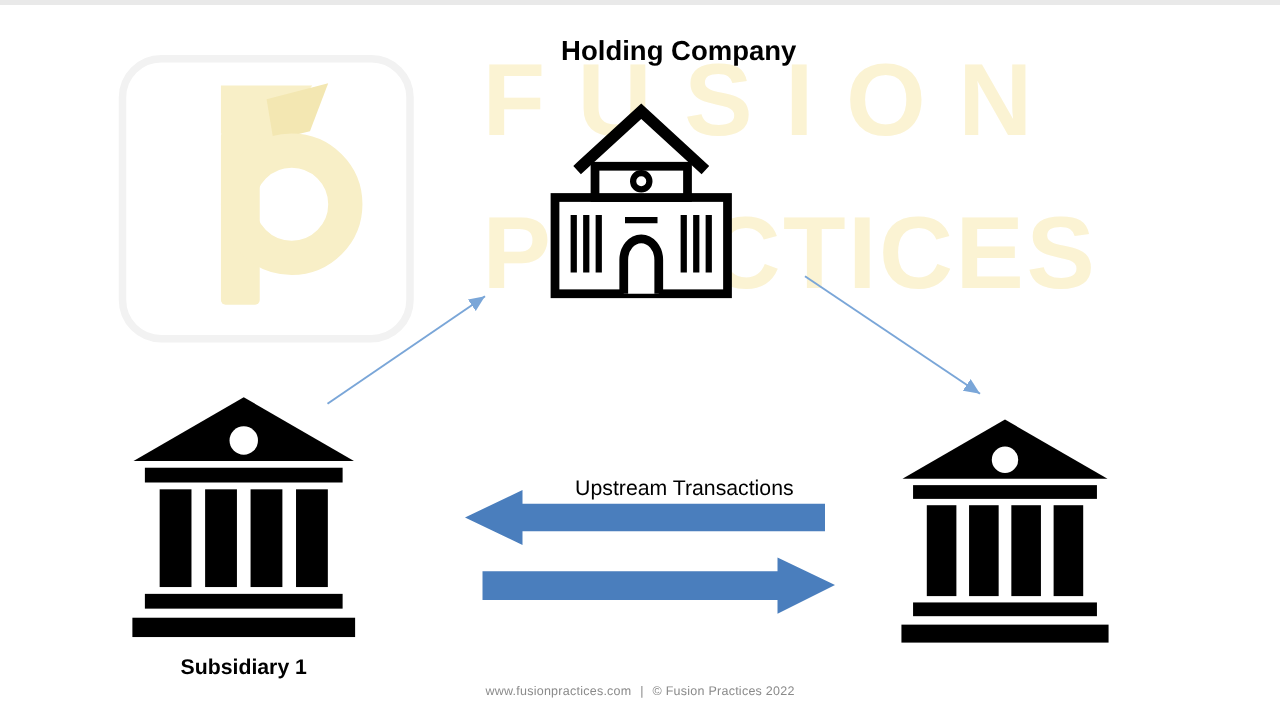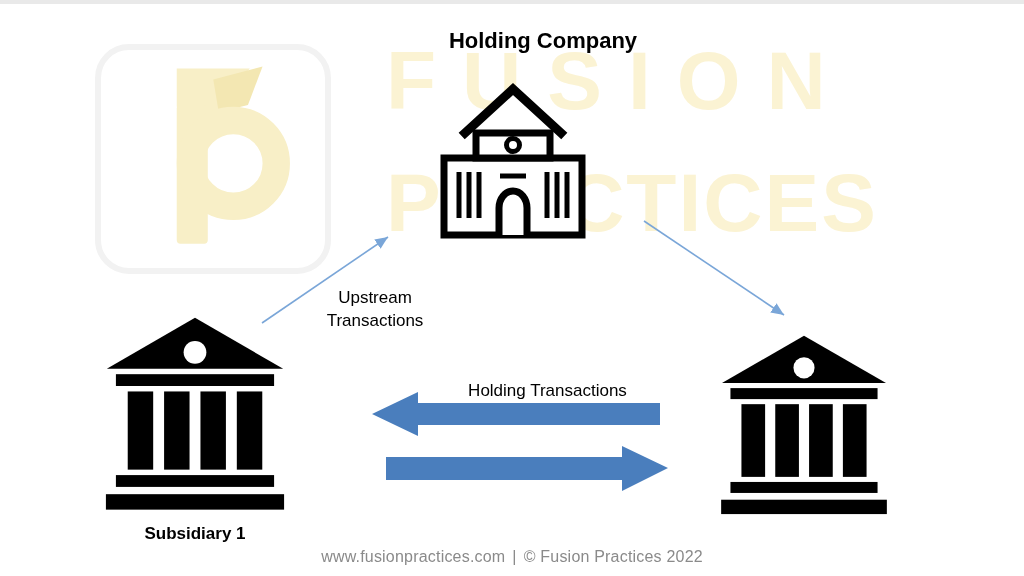--- a/index.html
+++ b/index.html
@@ -40,21 +40,21 @@
   .sub1-icon{position:absolute;left:104px;top:312px;width:182px;height:200px;z-index:2;}
   .sub2-icon{position:absolute;left:712px;top:330px;width:184px;height:186px;z-index:2;}
   .sub-label{
     position:absolute;z-index:2;text-align:center;font-size:17px;font-weight:bold;
   }
   .sub1-label{left:104px;top:520px;width:182px;text-align:center;}
   .sub2-label{left:712px;top:522px;width:184px;}
   
   .footer{
     position:absolute;left:0;right:0;top:544px;z-index:2;text-align:center;
-    font-size:16px;color:var(--footer-gray,#8a8a8a);letter-spacing:.2px;
+    font-size:10px;color:var(--footer-gray,#8a8a8a);letter-spacing:.2px;
   }
   .footer .sep{margin:0 7px;}
 </style>
 </head>
 <body>
 
 <div class="canvas">
 
   <div class="wm">
     <div class="wm-logo">
@@ -78,22 +78,21 @@
 
     <line class="thin-line" x1="262" y1="319" x2="388" y2="233" marker-end="url(#ah)"></line>
 
     <line class="thin-line" x1="644" y1="217" x2="784" y2="311" marker-end="url(#ah)"></line>
 
     <polygon class="block-arrow" points="372,410 418,388 418,399 660,399 660,421 418,421 418,432"></polygon>
 
     <polygon class="block-arrow" points="668,464 622,442 622,453 386,453 386,476 622,476 622,487"></polygon>
   </svg>
 
-  <div class="edge-label label-upstream">Upstream Transactions</div>
-  <div class="edge-label label-lateral">Holding Transactions</div>
+  <div class="edge-label label-lateral">Upstream Transactions</div>
 
   <div class="node-title">Holding Company</div>
   <svg class="holding-icon" viewBox="0 0 200 166" aria-hidden="true">
     <rect x="31" y="82" width="138" height="77" fill="#ffffff" stroke="#000000" stroke-width="7"></rect>
     <path d="M52 57 L100 13 L148 57" fill="#ffffff" stroke="#000000" stroke-width="9" stroke-linecap="square"></path>
     <rect x="63" y="57" width="74" height="25" fill="#ffffff" stroke="#000000" stroke-width="7"></rect>
     <circle cx="100" cy="69" r="6.5" fill="#ffffff" stroke="#000000" stroke-width="5"></circle>
     <line x1="46" y1="96" x2="46" y2="142" stroke="#000000" stroke-width="5"></line>
     <line x1="56" y1="96" x2="56" y2="142" stroke="#000000" stroke-width="5"></line>
     <line x1="66" y1="96" x2="66" y2="142" stroke="#000000" stroke-width="5"></line>

